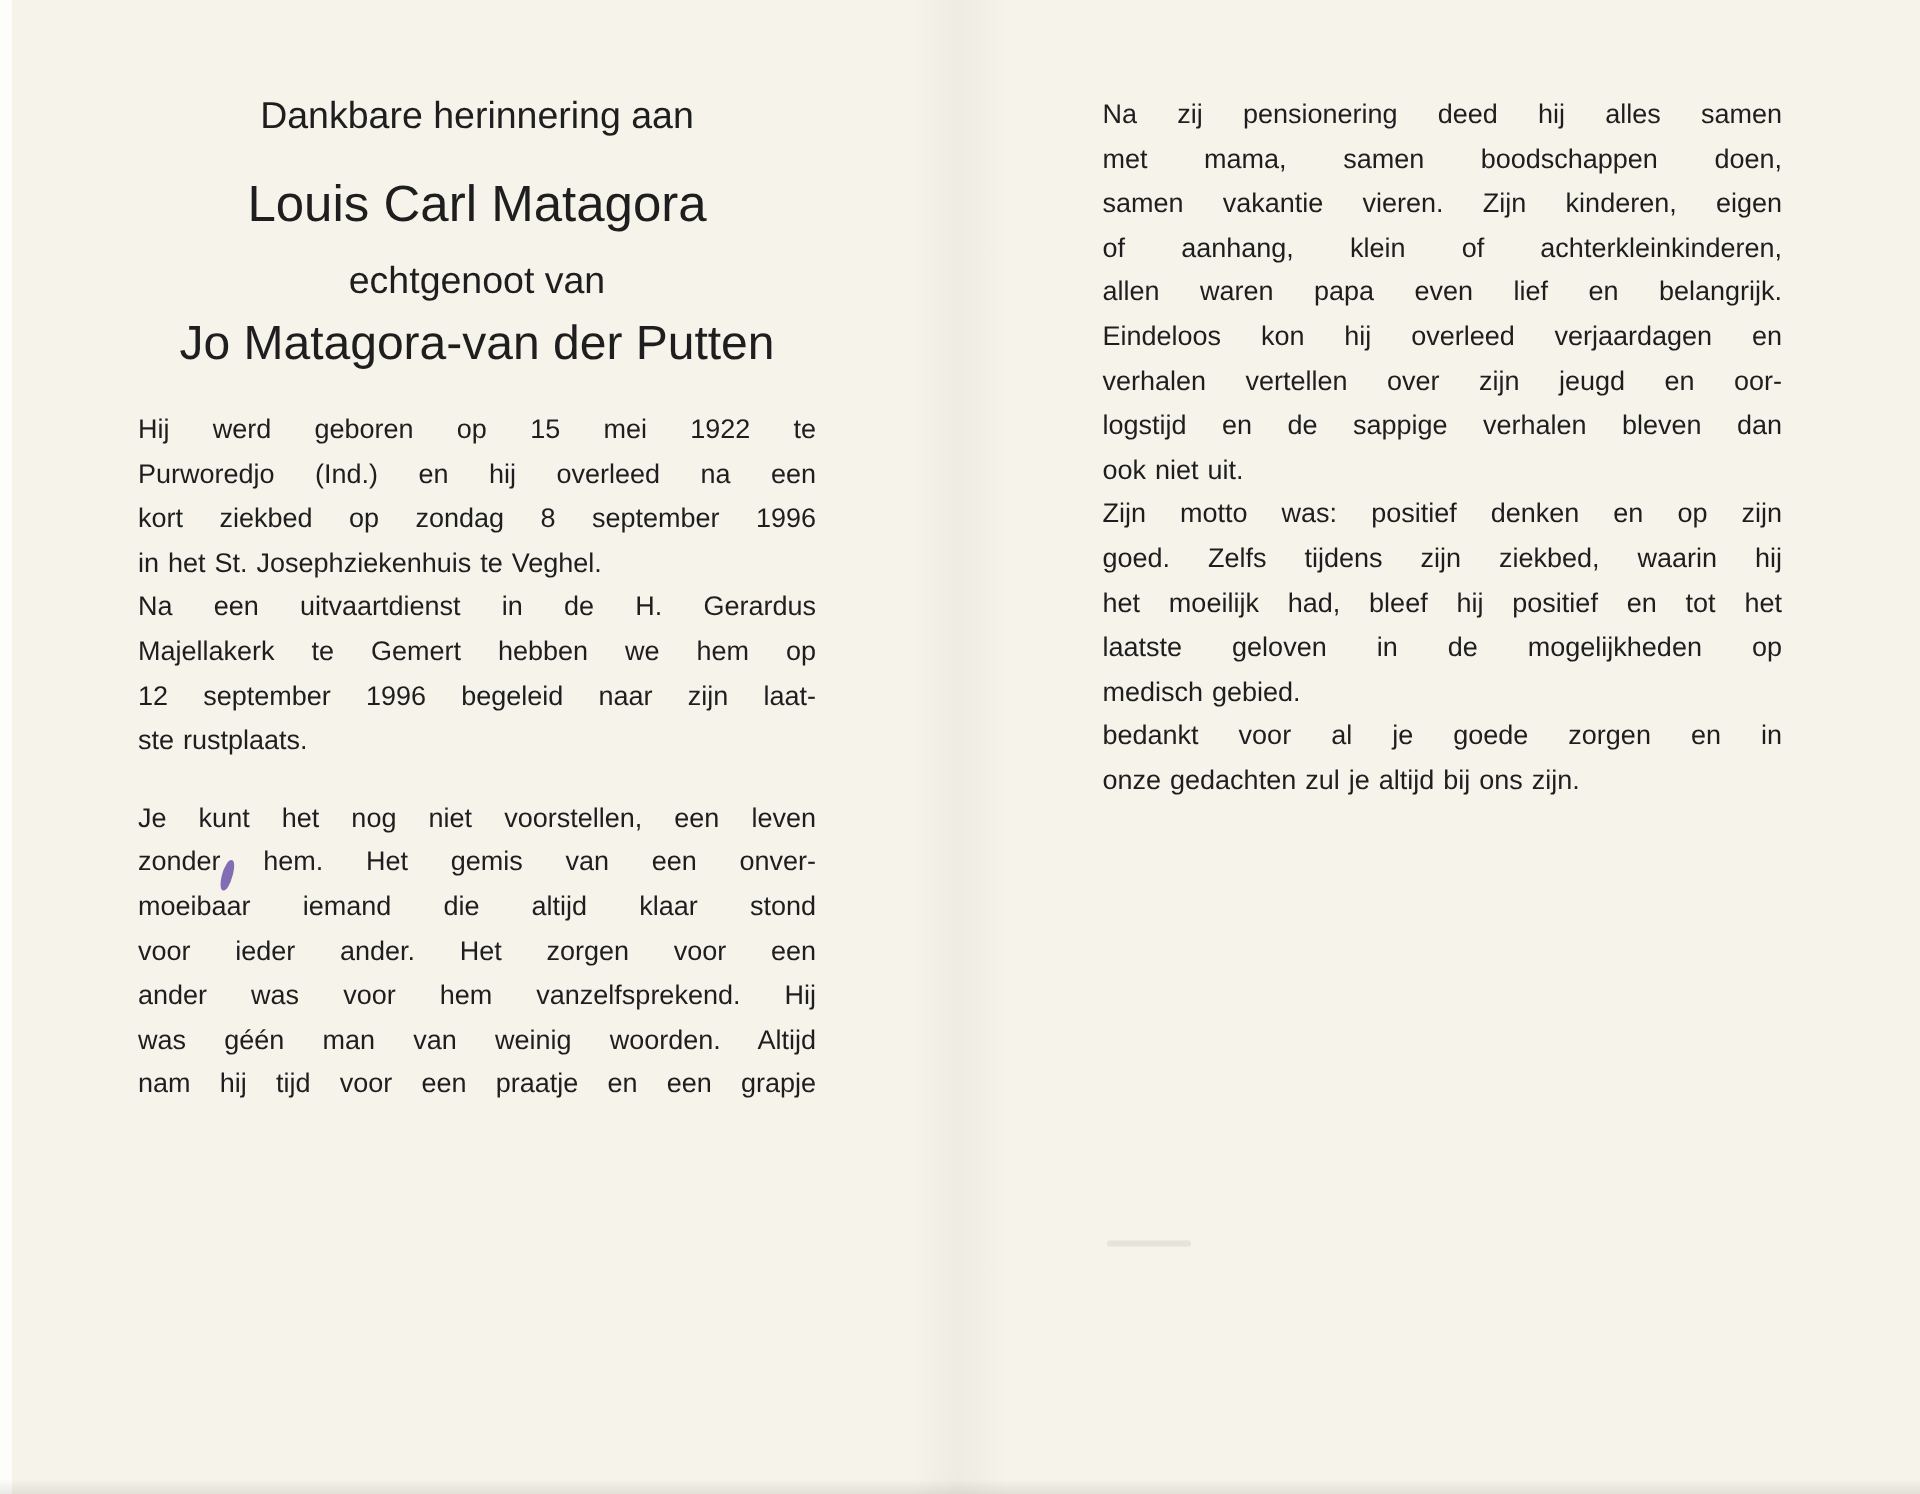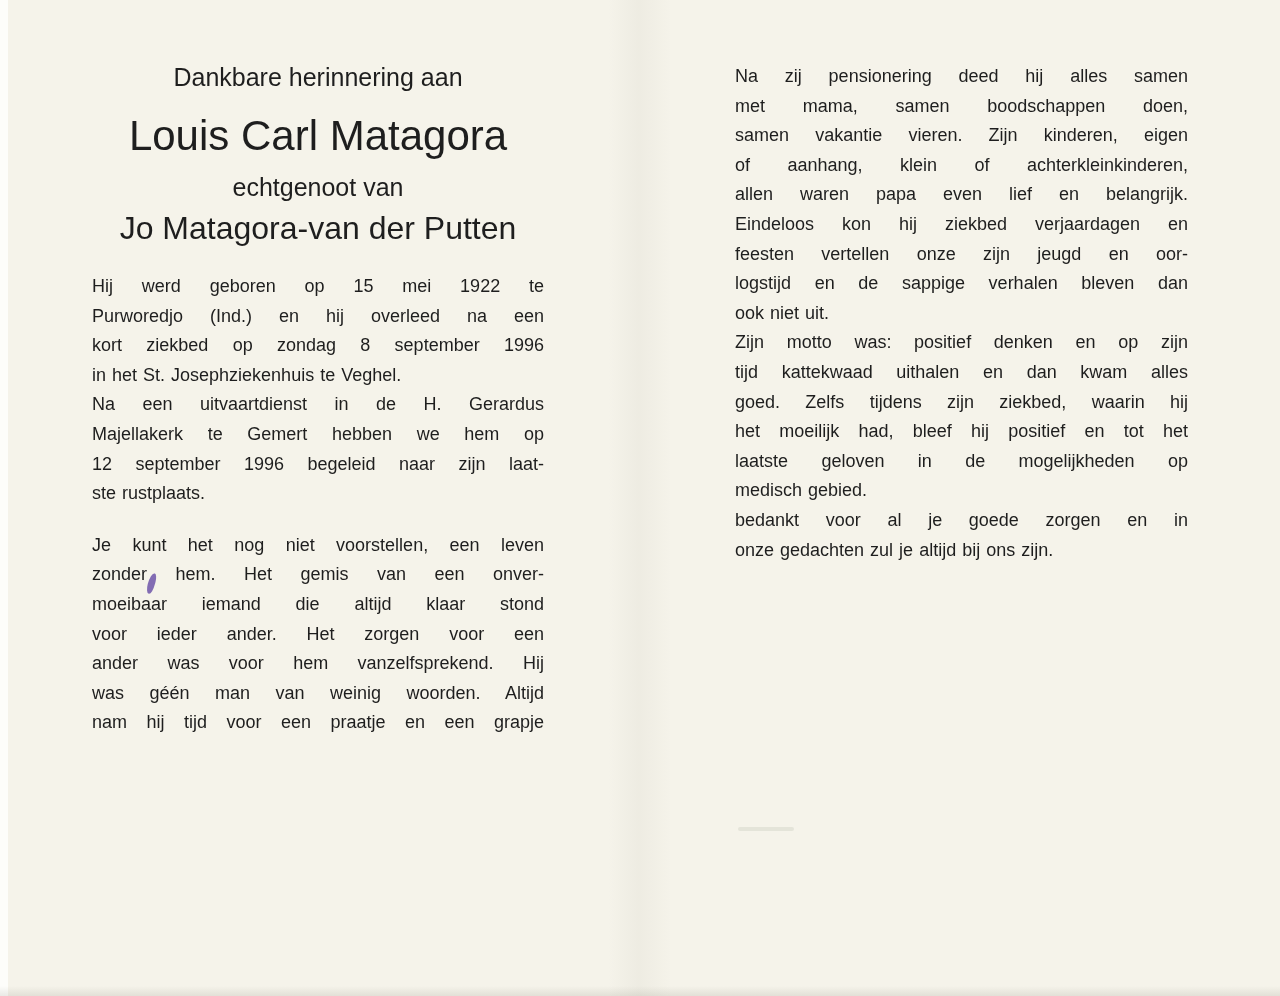--- a/index.html
+++ b/index.html
@@ -63,21 +63,21 @@
   .page-left  { left: 92px;  width: 452px; }
   .page-right { left: 735px; width: 453px; }
 
   .hdr {
     position: absolute;
     left: 0; right: 0;
     text-align: center;
     white-space: nowrap;
   }
   .hdr-intro    { top: 62px;  font-size: 25px; line-height: 30px; }
-  .hdr-name     { top: 112px; font-size: 42px; line-height: 48px; }
+  .hdr-name     { top: 112px; font-size: 34px; line-height: 48px; }
   .hdr-relation { top: 172px; font-size: 25px; line-height: 30px; }
   .hdr-spouse   { top: 208px; font-size: 32px; line-height: 40px; }
 
   .paras {
     position: absolute;
     left: 0; right: 0;
   }
   .paras-left  { top: 272px; }
   .paras-right { top: 62px; }
 
@@ -130,28 +130,27 @@
   </div>
 
   <div class="page-col page-right">
     <div class="paras paras-right" id="right-paras">
         <div class="para">
           <div class="line just">Na zij pensionering deed hij alles samen</div>
           <div class="line just">met mama, samen boodschappen doen,</div>
           <div class="line just">samen vakantie vieren. Zijn kinderen, eigen</div>
           <div class="line just">of aanhang, klein of achterkleinkinderen,</div>
           <div class="line just">allen waren papa even lief en belangrijk.</div>
-          <div class="line just">Eindeloos kon hij ziekbed verjaardagen en</div>
-          <div class="line just">feesten vertellen onze zijn jeugd en oor-</div>
+          <div class="line just">Eindeloos kon hij overleed verjaardagen en</div>
+          <div class="line just">verhalen vertellen over zijn jeugd en oor-</div>
           <div class="line just">logstijd en de sappige verhalen bleven dan</div>
           <div class="line">ook niet uit.</div>
         </div>
         <div class="para">
           <div class="line just">Zijn motto was: positief denken en op zijn</div>
-          <div class="line just">tijd kattekwaad uithalen en dan kwam alles</div>
           <div class="line just">goed. Zelfs tijdens zijn ziekbed, waarin hij</div>
           <div class="line just">het moeilijk had, bleef hij positief en tot het</div>
           <div class="line just">laatste geloven in de mogelijkheden op</div>
           <div class="line">medisch gebied.</div>
         </div>
         <div class="para">
           <div class="line just">bedankt voor al je goede zorgen en in</div>
           <div class="line">onze gedachten zul je altijd bij ons zijn.</div>
         </div>
       </div>

